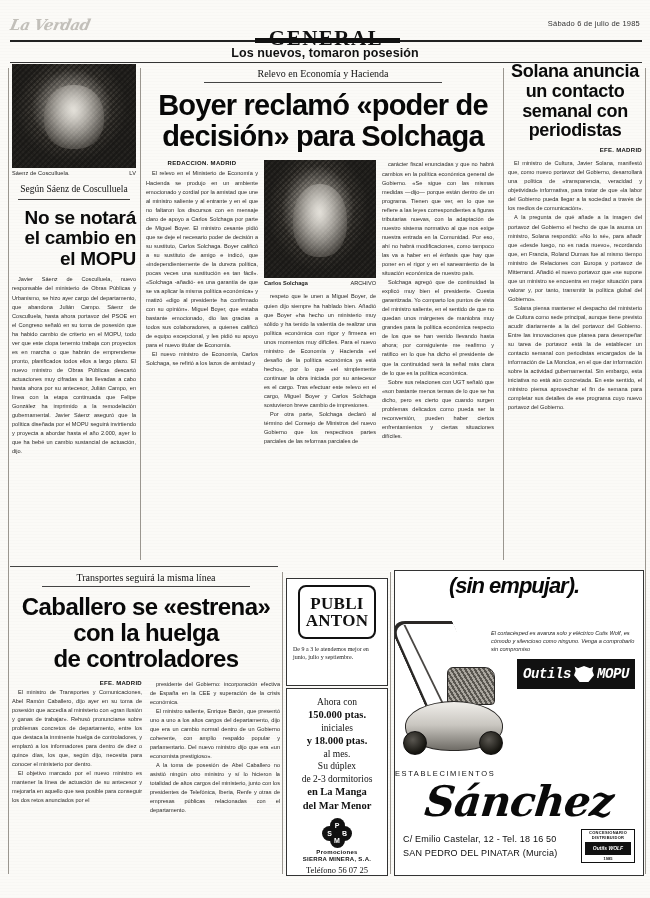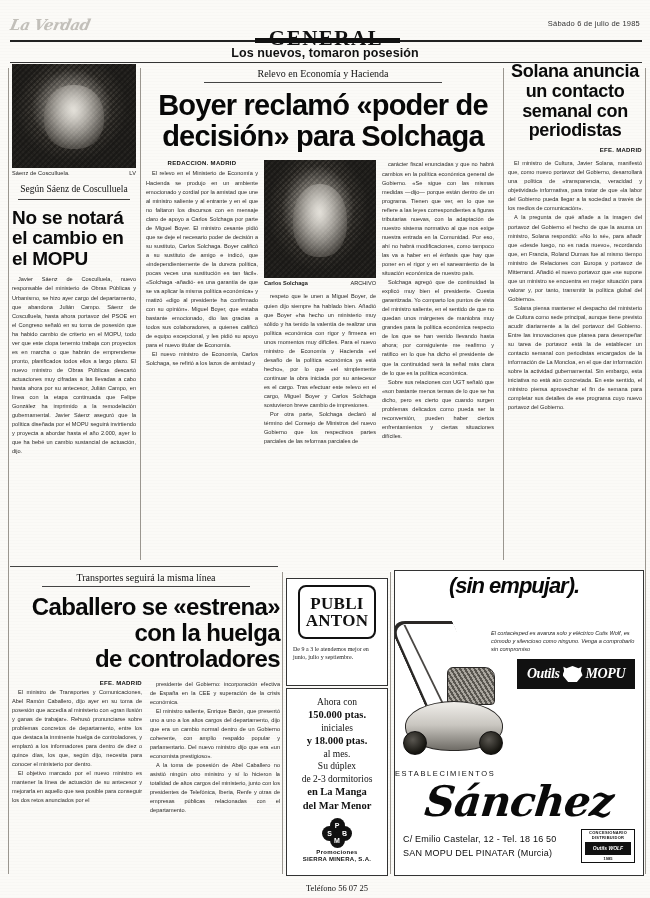--- a/index.html
+++ b/index.html
@@ -87,21 +87,21 @@
     display:flex;justify-content:space-between;align-items:baseline;
     font-family:"Liberation Sans", sans-serif;
     font-size:5.6px;color:#222;margin-top:2px;letter-spacing:.1px;
   }
   .kicker{
     text-align:center;font-size:9.5px;color:#111;margin-top:8px;line-height:1.25;
     font-family:"Liberation Serif", serif;
   }
   .kicker-rule{height:1px;background:#444;margin:3px 6px 0 6px;}
   .hl-left{
-    text-align:left;
+    text-align:right;
     font-family:"Liberation Sans", sans-serif;
     font-weight:700;font-size:19px;line-height:1.08;margin-top:8px;color:#0b0b0b;
     letter-spacing:-.3px;
   }
   .body-txt{
     font-family:"Liberation Sans", sans-serif;
     font-size:5.6px;line-height:1.62;text-align:justify;color:#2a2927;
     margin-top:6px;
     -webkit-hyphens:auto;hyphens:auto;
   }
@@ -141,21 +141,21 @@
     font-family:"Liberation Sans", sans-serif;
     font-weight:700;font-size:18px;line-height:1.1;color:#0b0b0b;letter-spacing:-.3px;
   }
 
   
   .rule-mid{position:absolute;left:10px;top:566px;width:268px;height:1px;background:#444;}
   .col-bottom{position:absolute;left:12px;top:572px;width:268px;}
   .bkicker{text-align:center;font-size:10px;font-family:"Liberation Serif",serif;color:#111;}
   .bkicker-rule{height:1px;background:#444;margin:3px 30px 0 30px;}
   .hl-bottom{
-    text-align:right;font-family:"Liberation Sans", sans-serif;
+    text-align:center;font-family:"Liberation Sans", sans-serif;
     font-weight:700;font-size:24px;line-height:1.08;color:#090909;margin-top:7px;letter-spacing:-.6px;
   }
   .bcols{display:flex;gap:8px;margin-top:8px;}
   .bc{width:130px;}
 
   
   .ad-anton{
     position:absolute;left:286px;top:578px;width:100px;height:106px;
     border:1px solid #333;background:#fff;
   }
@@ -181,42 +181,42 @@
   .manga-logo{
     margin:6px auto 0 auto;width:30px;height:30px;position:relative;
   }
   .clover{position:absolute;width:15px;height:15px;border-radius:50%;background:#111;}
   .clover.a{left:7.5px;top:0;}
   .clover.b{left:0;top:7.5px;}
   .clover.c{left:15px;top:7.5px;}
   .clover.d{left:7.5px;top:15px;}
   .clover span{position:absolute;inset:0;display:flex;align-items:center;justify-content:center;color:#fff;font-size:7px;font-weight:700;font-family:"Liberation Sans",sans-serif;}
   .promo-txt{font-family:"Liberation Sans",sans-serif;font-weight:700;font-size:6px;color:#111;letter-spacing:.3px;margin-top:1px;}
-  .tel-txt{font-family:"Liberation Serif",serif;font-size:8.5px;color:#111;margin-top:21px;}
+  .tel-txt{font-family:"Liberation Serif",serif;font-size:8.5px;color:#111;margin-top:3px;}
 
   
   .ad-wolf{
     position:absolute;left:394px;top:570px;width:248px;height:304px;
     border:1px solid #333;background:#fff;overflow:hidden;
   }
   .wolf-hl{
     font-family:"Liberation Sans", sans-serif;
     font-weight:700;font-style:italic;font-size:23px;line-height:1.0;color:#080808;
     letter-spacing:-1px;margin:4px 0 0 4px;
   }
   .wolf-hl .l2{display:block;text-align:center;margin-right:14px;font-size:22px;}
   .wolf-sub{
     font-family:"Liberation Sans", sans-serif;font-style:italic;font-size:5.6px;line-height:1.45;
     color:#1d1d1d;position:absolute;left:96px;top:58px;width:146px;
   }
   .wolf-logo{
     position:absolute;left:122px;top:88px;width:118px;height:30px;background:#111;
     display:flex;align-items:center;justify-content:center;gap:3px;
   }
-  .wolf-logo .t{font-family:Liberation Serif, serif;font-weight:700;font-style:italic;font-size:14px;color:#fff;letter-spacing:-.4px;}
+  .wolf-logo .t{font-family:Liberation Mono, monospace;font-weight:700;font-style:italic;font-size:14px;color:#fff;letter-spacing:-.4px;}
   .wolf-fox{
     width:20px;height:16px;background:#fff;
     clip-path:polygon(50% 0%,80% 14%,96% 5%,92% 32%,100% 58%,72% 100%,28% 100%,0% 58%,8% 32%,4% 5%,20% 14%);
     position:relative;
   }
   .mower{
     position:absolute;left:2px;top:48px;width:112px;height:152px;
   }
   .mower-deck{
     position:absolute;left:8px;top:82px;width:96px;height:48px;border-radius:50% 50% 46% 46%;
@@ -444,21 +444,21 @@
     <div class="wolf-logo">
       <span class="t">Outils</span>
       <span class="wolf-fox"></span>
       <span class="t">MOPU</span>
     </div>
 
     <div class="wolf-estab">ESTABLECIMIENTOS</div>
     <div class="wolf-sanchez">Sánchez</div>
     <div class="wolf-addr">
       <div>C/ Emilio Castelar, 12 - Tel. 18 16 50</div>
-      <div>SAN MOPU DEL PINATAR  (Murcia)</div>
+      <div>SAN PEDRO DEL PINATAR  (Murcia)</div>
     </div>
     <div class="wolf-stamp">
       <div class="s1">CONCESIONARIO DISTRIBUIDOR</div>
       <div class="s2">
         <span class="t">Outils WOLF</span>
       </div>
       <div class="s3">1985</div>
     </div>
   </div>
 

